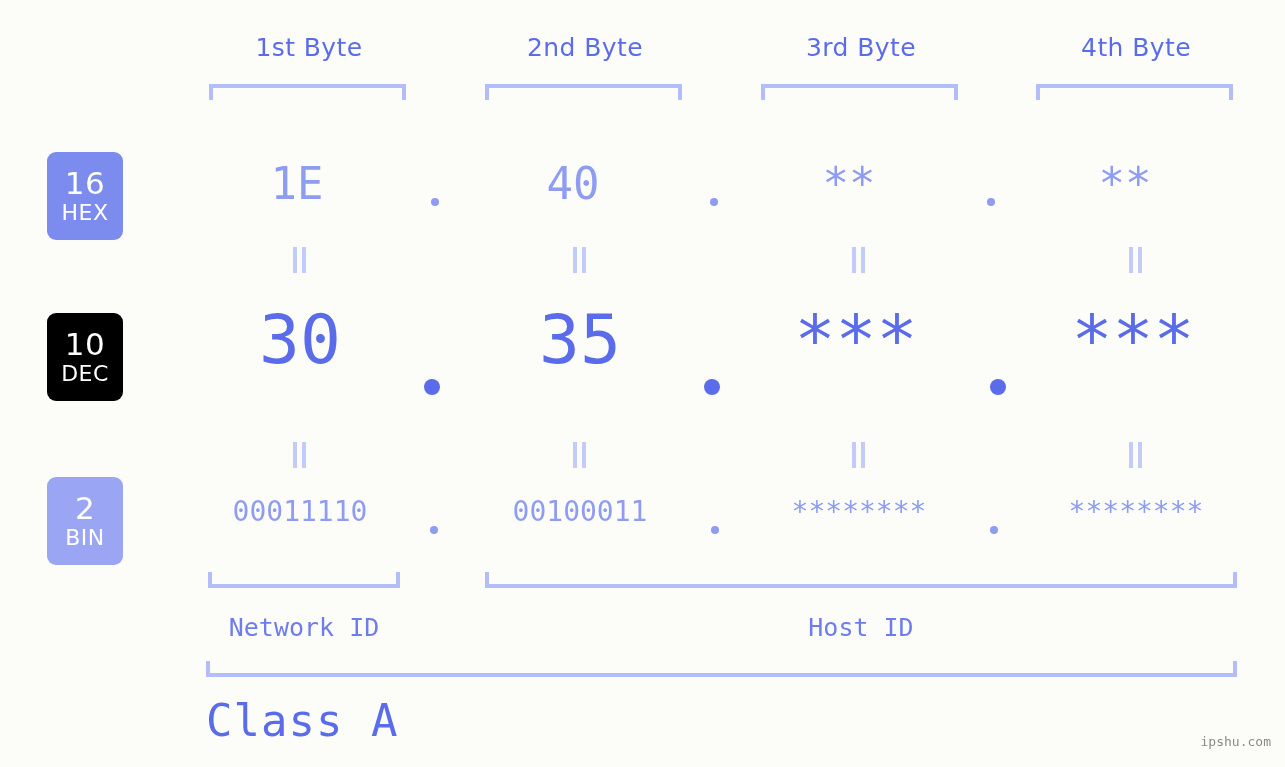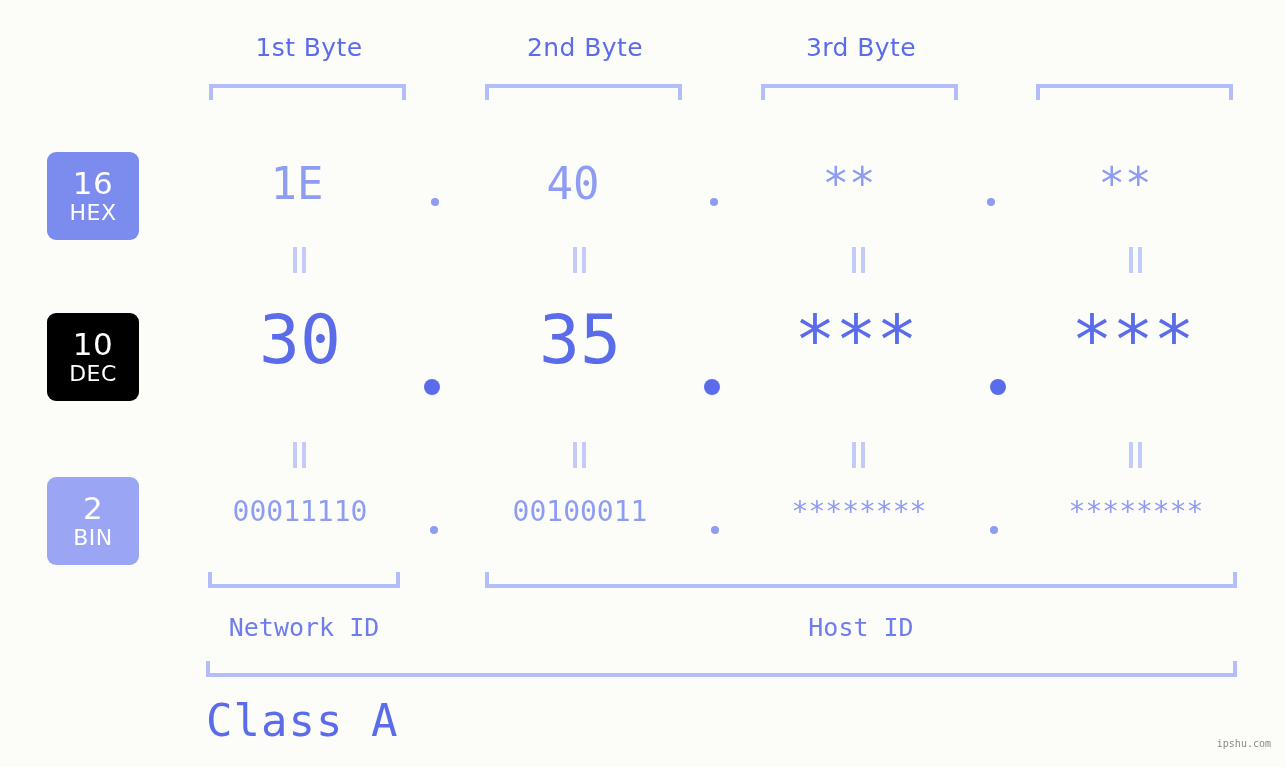--- a/index.html
+++ b/index.html
@@ -42,21 +42,21 @@
     border-left: 4px solid #b3bdf9;
     border-right: 4px solid #b3bdf9;
   }
   .bracket.down { border-top: 4px solid #b3bdf9; }
   .bracket.up   { border-bottom: 4px solid #b3bdf9; }
 
   
   .badge {
     position: absolute;
     left: 47px;
-    width: 92px;
+    width: 76px;
     border-radius: 9px;
     color: #ffffff;
     text-align: center;
     display: flex;
     flex-direction: column;
     align-items: center;
     justify-content: center;
     line-height: 1;
   }
   .badge .num {
@@ -150,33 +150,34 @@
     letter-spacing: 1px;
     white-space: nowrap;
   }
 
   
   #watermark {
     position: absolute;
     right: 14px;
     bottom: 18px;
     font-family: "DejaVu Sans Mono", monospace;
-    font-size: 10px;
+    font-size: 13px;
     color: #8a8a8a;
     letter-spacing: 0px;
   }
 </style>
 </head>
 <body>
 
 <div id="stage">
 
   <div class="byte-header" style="left:209px;">1st Byte</div>
   <div class="byte-header" style="left:485px;">2nd Byte</div>
   <div class="byte-header" style="left:761px;">3rd Byte</div>
+  <div class="byte-header" style="left:1036px;">4th Byte</div>
 
   <div class="bracket down" style="left:209px;  top:84px; width:197px; height:16px;"></div>
   <div class="bracket down" style="left:485px;  top:84px; width:197px; height:16px;"></div>
   <div class="bracket down" style="left:761px;  top:84px; width:197px; height:16px;"></div>
   <div class="bracket down" style="left:1036px; top:84px; width:197px; height:16px;"></div>
 
   <div class="badge" id="badge-hex" style="background:#7b8bee;">
     <span class="num">16</span>
     <span class="abbr">HEX</span>
   </div>

